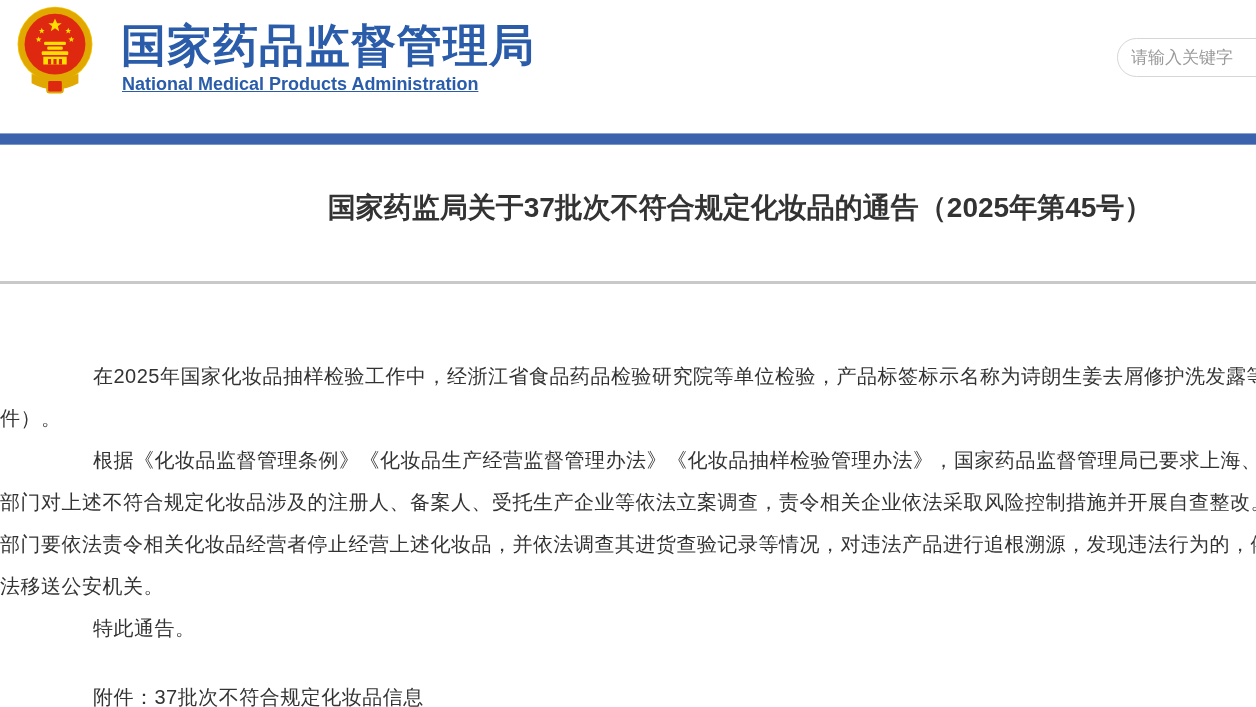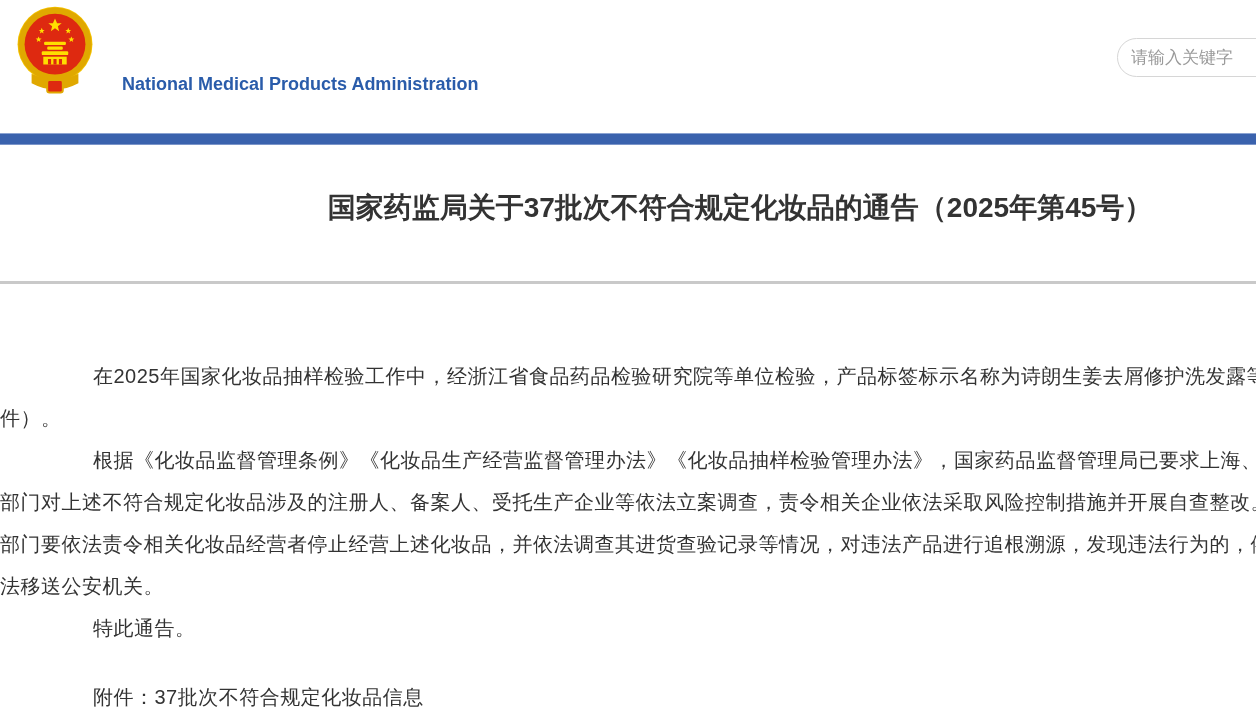--- a/index.html
+++ b/index.html
@@ -12,21 +12,21 @@
   .site-header { position: absolute; top: 0; left: 0; width: 1480px; height: 133px; background: #fff; }
   .brand-link { position: absolute; top: 0; left: 0; width: 620px; height: 110px; cursor: pointer; }
   .emblem { position: absolute; left: 16px; top: 5px; width: 78px; height: 94px; }
   .brand-zh {
     position: absolute; left: 121px; top: 20px;
     font-size: 45px; font-weight: 800; letter-spacing: 1px;
     color: #2a5caa; line-height: 52px; white-space: nowrap;
   }
   .brand-en {
     position: absolute; left: 122px; top: 74px;
-    font-size: 18px; font-weight: 600; color: #2a5caa; white-space: nowrap;
+    font-size: 18px; font-weight: 600; color: #2a5caa; white-space: nowrap; text-decoration: underline;
   }
   .search-box {
     position: absolute; left: 1117px; top: 38px; width: 190px; height: 39px;
     border: 1px solid #d6d6d6; border-radius: 20px; background: #fff;
     display: flex; align-items: center; overflow: hidden;
   }
   .search-box input {
     border: none; outline: none; background: transparent;
     width: 100%; height: 100%; padding-left: 13px;
     font-size: 17px; color: #333; font-family: "Liberation Sans", "DejaVu Sans", sans-serif;
@@ -89,20 +89,21 @@
         <rect x="40" y="53" width="20" height="4" rx="1.5" fill="#ffde00"></rect>
         <rect x="33" y="59" width="34" height="5" rx="1.5" fill="#ffde00"></rect>
         <rect x="35" y="66" width="30" height="10" fill="#ffde00"></rect>
         <rect x="41" y="69" width="4" height="7" fill="#de2910"></rect>
         <rect x="48" y="69" width="4" height="7" fill="#de2910"></rect>
         <rect x="55" y="69" width="4" height="7" fill="#de2910"></rect>
 
         <path d="M20 88 Q50 102 80 88 L80 100 Q50 116 20 100 Z" fill="#e0a800"></path>
         <rect x="40" y="96" width="20" height="16" rx="3" fill="#de2910" stroke="#e0a800" stroke-width="2.5"></rect>
       </svg>
+      <div class="brand-zh">国家药品监督管理局</div>
       <div class="brand-en">National Medical Products Administration</div>
     </div>
 
     <div class="search-box">
       <input type="text" placeholder="请输入关键字" style="">
     </div>
   </header>
 
   <div class="nav-bar"></div>
 

